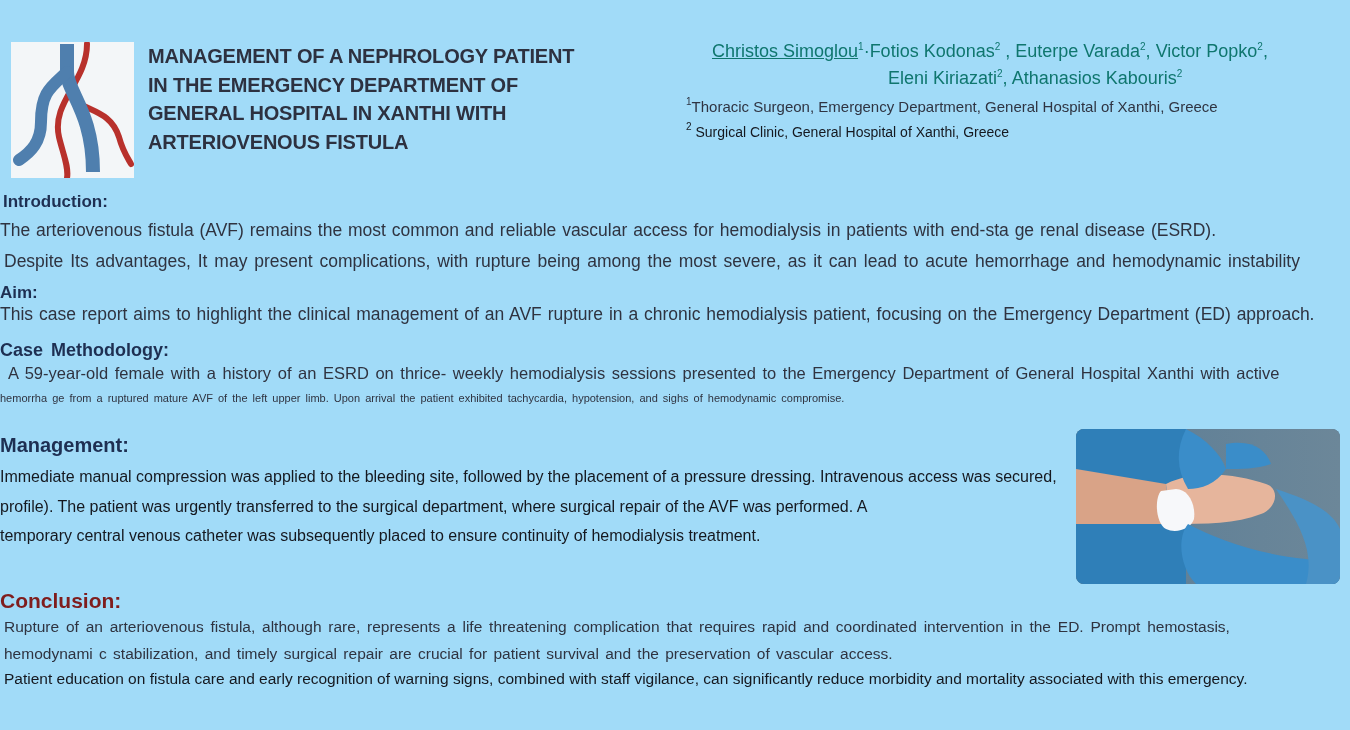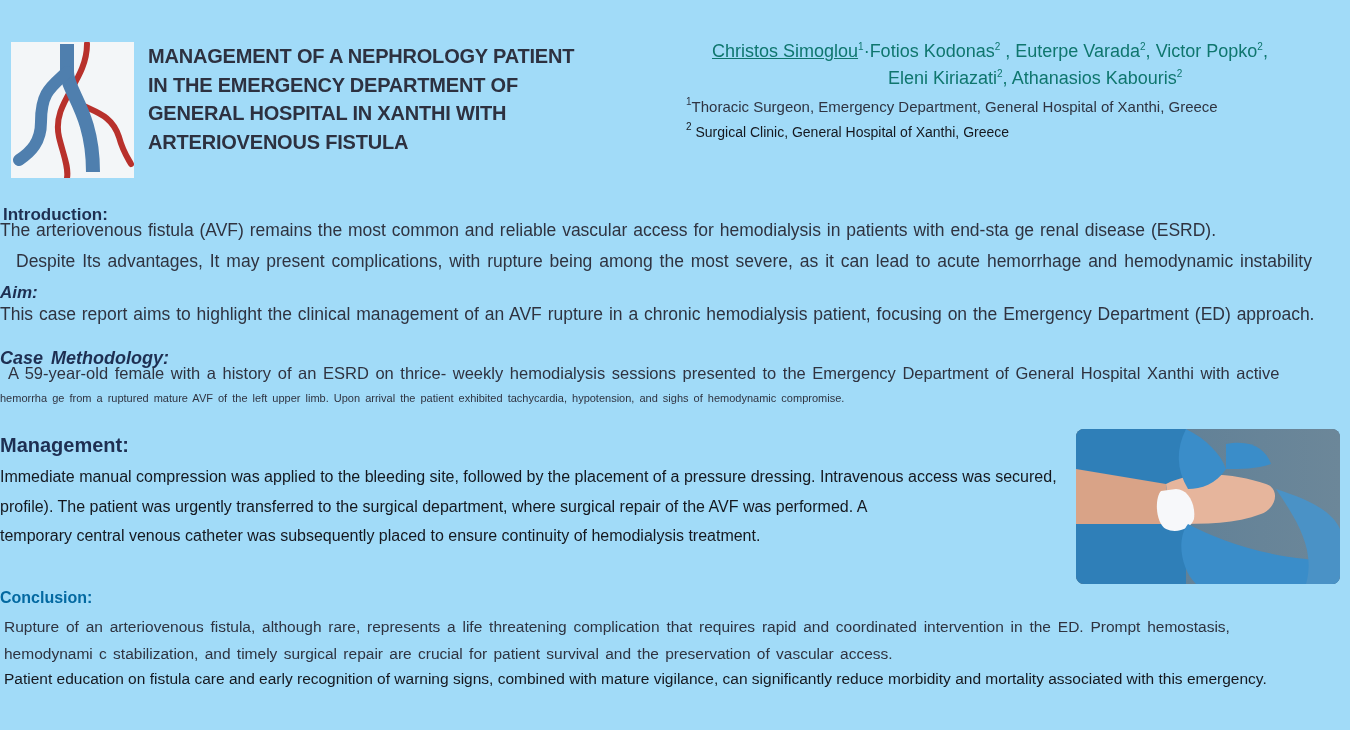--- a/index.html
+++ b/index.html
@@ -29,36 +29,36 @@
   .authors .row1 { white-space: nowrap; }
   .authors .row2 { white-space: nowrap; padding-left: 176px; }
   .authors .first { text-decoration: underline; text-decoration-thickness: 1px; }
   sup { font-size: 10px; vertical-align: 7px; line-height: 0; }
   .affil1 { left: 686px; top: 98px; font-size: 15px; color: #2f3442; white-space: nowrap; }
   .affil2 { left: 686px; top: 124px; font-size: 14px; color: #15181f; white-space: nowrap; }
   .h {
     font-weight: bold; color: #1e2f52; white-space: nowrap;
   }
   .p { white-space: nowrap; color: #2f3340; }
-  .intro-h { left: 3px; top: 205px; font-size: 17px; }
+  .intro-h { left: 3px; top: 192px; font-size: 17px; }
   .intro-1 { left: 0px; top: 220px; font-size: 17.5px; word-spacing: 1px; }
-  .intro-2 { left: 16px; top: 251px; font-size: 17.5px; word-spacing: 2px; }
-  .aim-h { left: 0px; top: 283px; font-size: 17px; font-style: italic; }
+  .intro-2 { left: 4px; top: 251px; font-size: 17.5px; word-spacing: 2px; }
+  .aim-h { left: 0px; top: 283px; font-size: 17px; }
   .aim-1 { left: 0px; top: 304px; font-size: 17.5px; word-spacing: 1px; }
-  .case-h { left: 0px; top: 348px; font-size: 18px; word-spacing: 3px; font-style: italic; }
+  .case-h { left: 0px; top: 340px; font-size: 18px; word-spacing: 3px; }
   .case-1 { left: 8px; top: 364px; font-size: 16.5px; word-spacing: 2px; }
   .case-2 { left: 0px; top: 392px; font-size: 11px; word-spacing: 2px; }
   .mgmt-h { left: 0px; top: 434px; font-size: 20px; }
   .mgmt-p { left: 0px; top: 462px; font-size: 16px; line-height: 29.5px; color: #15181f; }
   .mgmt-p .l { display: block; white-space: nowrap; }
   .photo {
     left: 1076px; top: 429px; width: 264px; height: 155px;
     border-radius: 8px; overflow: hidden; background: #4a6f8a;
   }
-  .concl-h { left: 0px; top: 589px; font-size: 16px; color: #0369a1; }
+  .concl-h { left: 0px; top: 589px; font-size: 21px; color: #7f1d1d; }
   .concl-1 { left: 4px; top: 618px; font-size: 15.5px; word-spacing: 2.5px; }
   .concl-2 { left: 4px; top: 645px; font-size: 15.5px; word-spacing: 2px; }
   .concl-3 { left: 4px; top: 670px; font-size: 15.5px; color: #15181f; }
 </style>
 </head>
 <body>
 
 <div class="abs logo">
   <svg width="123" height="136" viewBox="0 0 123 136">
     <path d="M76 2 C76 40 40 60 48 95 C52 112 58 125 56 136" stroke="#b8312c" stroke-width="6" fill="none" stroke-linecap="round"></path>
@@ -121,13 +121,13 @@
     <path d="M110 0 C130 10 145 25 150 40 C140 55 125 60 112 60 C100 40 100 20 110 0 Z" fill="#3a8dc9"></path>
     <path d="M150 15 C175 10 190 20 195 35 C180 40 165 40 150 40 Z" fill="#3a8dc9"></path>
     <path d="M112 95 C140 110 180 125 230 130 C255 135 264 145 264 155 L120 155 C105 140 100 110 112 95 Z" fill="#3a8dc9"></path>
     <path d="M200 60 C230 70 255 80 264 100 L264 155 L230 155 C240 120 220 90 200 60 Z" fill="#4a92c6"></path>
   </svg>
 </div>
 
 <div class="abs h concl-h">Conclusion:</div>
 <div class="abs p concl-1">Rupture of an arteriovenous fistula, although rare, represents a life threatening complication that requires rapid and coordinated intervention in the ED. Prompt hemostasis,</div>
 <div class="abs p concl-2">hemodynami c stabilization, and timely surgical repair are crucial for patient survival and the preservation of vascular access.</div>
-<div class="abs p concl-3">Patient education on fistula care and early recognition of warning signs, combined with mature vigilance, can significantly reduce morbidity and mortality associated with this emergency.</div>
+<div class="abs p concl-3">Patient education on fistula care and early recognition of warning signs, combined with staff vigilance, can significantly reduce morbidity and mortality associated with this emergency.</div>
 
 </body></html>

